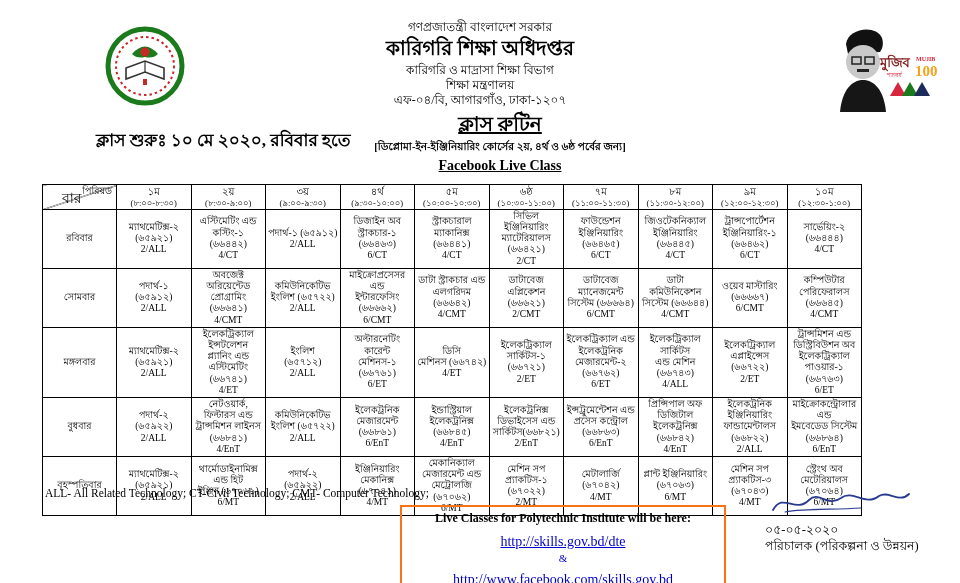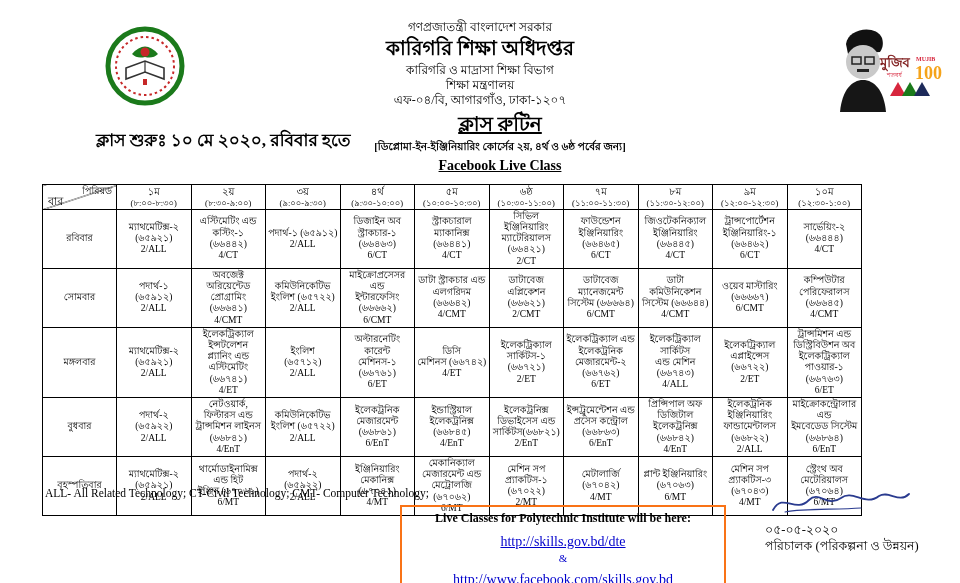--- a/index.html
+++ b/index.html
@@ -10,21 +10,21 @@
   .gov-header{position:absolute;top:20px;left:0;width:960px;text-align:center;line-height:1.25}
   .govt-line{font-size:12px}
   .directorate{font-size:20px;font-weight:bold;margin:1px 0 2px}
   .sub-line{font-size:12px}
 
   
   .dte-logo{position:absolute;left:100px;top:14px;width:90px;height:102px}
   .mujib-logo{position:absolute;left:832px;top:22px;width:120px;height:92px}
   .mujib-bn{position:absolute;left:48px;top:34px;font-size:13px;font-weight:bold;color:#7f1d1d;line-height:1}
   .mujib-en{position:absolute;left:84px;top:34px;font-size:6px;font-weight:bold;color:#d7263d;line-height:1}
-  .mujib-100{position:absolute;left:83px;top:42px;font-size:18px;font-weight:bold;color:#f5a31a;line-height:1}
+  .mujib-100{position:absolute;left:83px;top:42px;font-size:15px;font-weight:bold;color:#f5a31a;line-height:1}
   .mujib-sub{position:absolute;left:55px;top:50px;font-size:6px;color:#d7263d;line-height:1}
 
   
   .class-start{position:absolute;left:96px;top:127px;font-size:17px;font-weight:bold}
   .routine-title{position:absolute;left:380px;top:109px;width:240px;text-align:center;
                  font-size:20px;font-weight:bold;text-decoration:underline}
   .course-note{position:absolute;left:345px;top:139px;width:310px;text-align:center;
                font-size:10.5px;font-weight:bold}
   .fb-live{position:absolute;left:380px;top:158px;width:240px;text-align:center;
            font-size:14px;font-weight:bold;text-decoration:underline}
@@ -32,21 +32,21 @@
   
   table.routine{position:absolute;left:42px;top:184px;width:820px;border-collapse:collapse;table-layout:fixed}
   table.routine td{border:1px solid #000;text-align:center;vertical-align:middle;
                    padding:1px 2px;font-size:9.5px;line-height:1.18;white-space:pre-line;overflow:hidden}
   td.day{font-size:11px}
   td.phead .pname{font-size:10px}
   td.phead .ptime{font-size:8.5px}
   td.corner{position:relative;white-space:normal;
     background:linear-gradient(to bottom right,transparent calc(50% - 0.6px),#000 50%,transparent calc(50% + 0.6px))}
   td.corner .c-top{position:absolute;top:1px;right:4px;font-size:9.5px}
-  td.corner .c-bot{position:absolute;bottom:1px;left:5px;font-size:11px}
+  td.corner .c-bot{position:absolute;bottom:1px;left:19px;font-size:14px}
 
   
   .legend{position:absolute;left:45px;top:486px;font-size:11.5px;line-height:1.3}
   .live-box{position:absolute;left:400px;top:505px;width:310px;border:2px solid #f97316;
             text-align:center;padding:4px 6px 6px}
   .live-title{font-size:12px;font-weight:bold}
   .live-link{display:block;font-size:14px;color:#0000cc;text-decoration:underline;margin-top:8px}
   .live-amp{display:block;font-size:11px;color:#0000cc;margin-top:2px}
   .signature{position:absolute;left:765px;top:488px;width:190px;text-align:left;line-height:1.35}
   .sig-line{font-size:12.5px}

